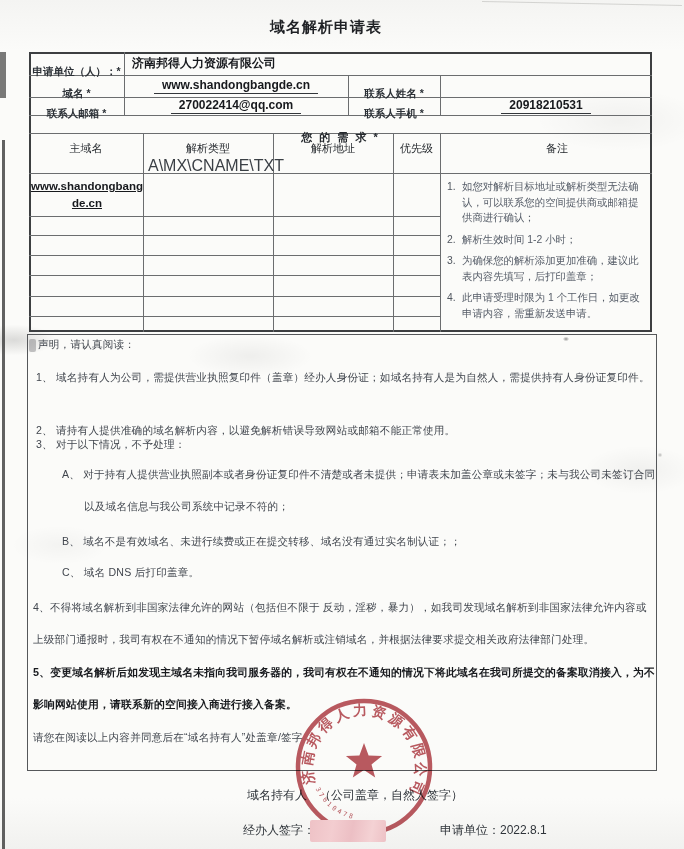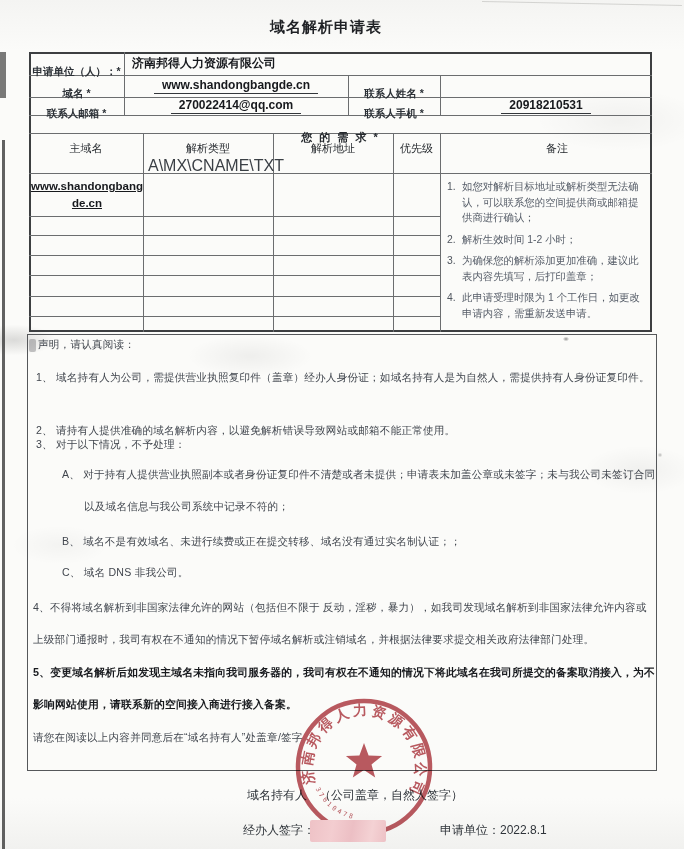--- a/index.html
+++ b/index.html
@@ -159,21 +159,21 @@
 
   <div class="decl-box"></div>
   <div id="decl-lines">
       <div class="decl-line" style="left: 38px; top: 338px;">声明，请认真阅读：</div>
       <div class="decl-line" style="left: 36px; top: 371px;">1、 域名持有人为公司，需提供营业执照复印件（盖章）经办人身份证；如域名持有人是为自然人，需提供持有人身份证复印件。</div>
       <div class="decl-line" style="left: 36px; top: 404px; margin-top: 20px;">2、 请持有人提供准确的域名解析内容，以避免解析错误导致网站或邮箱不能正常使用。</div>
       <div class="decl-line" style="left: 36px; top: 438px;">3、 对于以下情况，不予处理：</div>
       <div class="decl-line" style="left: 62px; top: 468px;">A、 对于持有人提供营业执照副本或者身份证复印件不清楚或者未提供；申请表未加盖公章或未签字；未与我公司未签订合同</div>
       <div class="decl-line" style="left: 84px; top: 500px;">以及域名信息与我公司系统中记录不符的；</div>
       <div class="decl-line" style="left: 62px; top: 535px;">B、 域名不是有效域名、未进行续费或正在提交转移、域名没有通过实名制认证；；</div>
-      <div class="decl-line" style="left: 62px; top: 566px;">C、 域名 DNS 非我公司。</div>
+      <div class="decl-line" style="left: 62px; top: 566px;">C、 域名 DNS 后打印盖章。</div>
       <div class="decl-line" style="left: 33px; top: 601px;">4、不得将域名解析到非国家法律允许的网站（包括但不限于 反动，淫秽，暴力），如我司发现域名解析到非国家法律允许内容或</div>
       <div class="decl-line" style="left: 33px; top: 633px;">上级部门通报时，我司有权在不通知的情况下暂停域名解析或注销域名，并根据法律要求提交相关政府法律部门处理。</div>
       <div class="decl-line bold" style="left: 33px; top: 666px;">5、变更域名解析后如发现主域名未指向我司服务器的，我司有权在不通知的情况下将此域名在我司所提交的备案取消接入，为不</div>
       <div class="decl-line bold" style="left: 33px; top: 698px;">影响网站使用，请联系新的空间接入商进行接入备案。</div>
       <div class="decl-line" style="left: 33px; top: 731px;">请您在阅读以上内容并同意后在“域名持有人”处盖章/签字</div>
     </div>
 
   <div class="holder-line">
     <span>域名持有人</span><span class="holder-gap"></span><span>（公司盖章，自然人签字）</span>
   </div>

